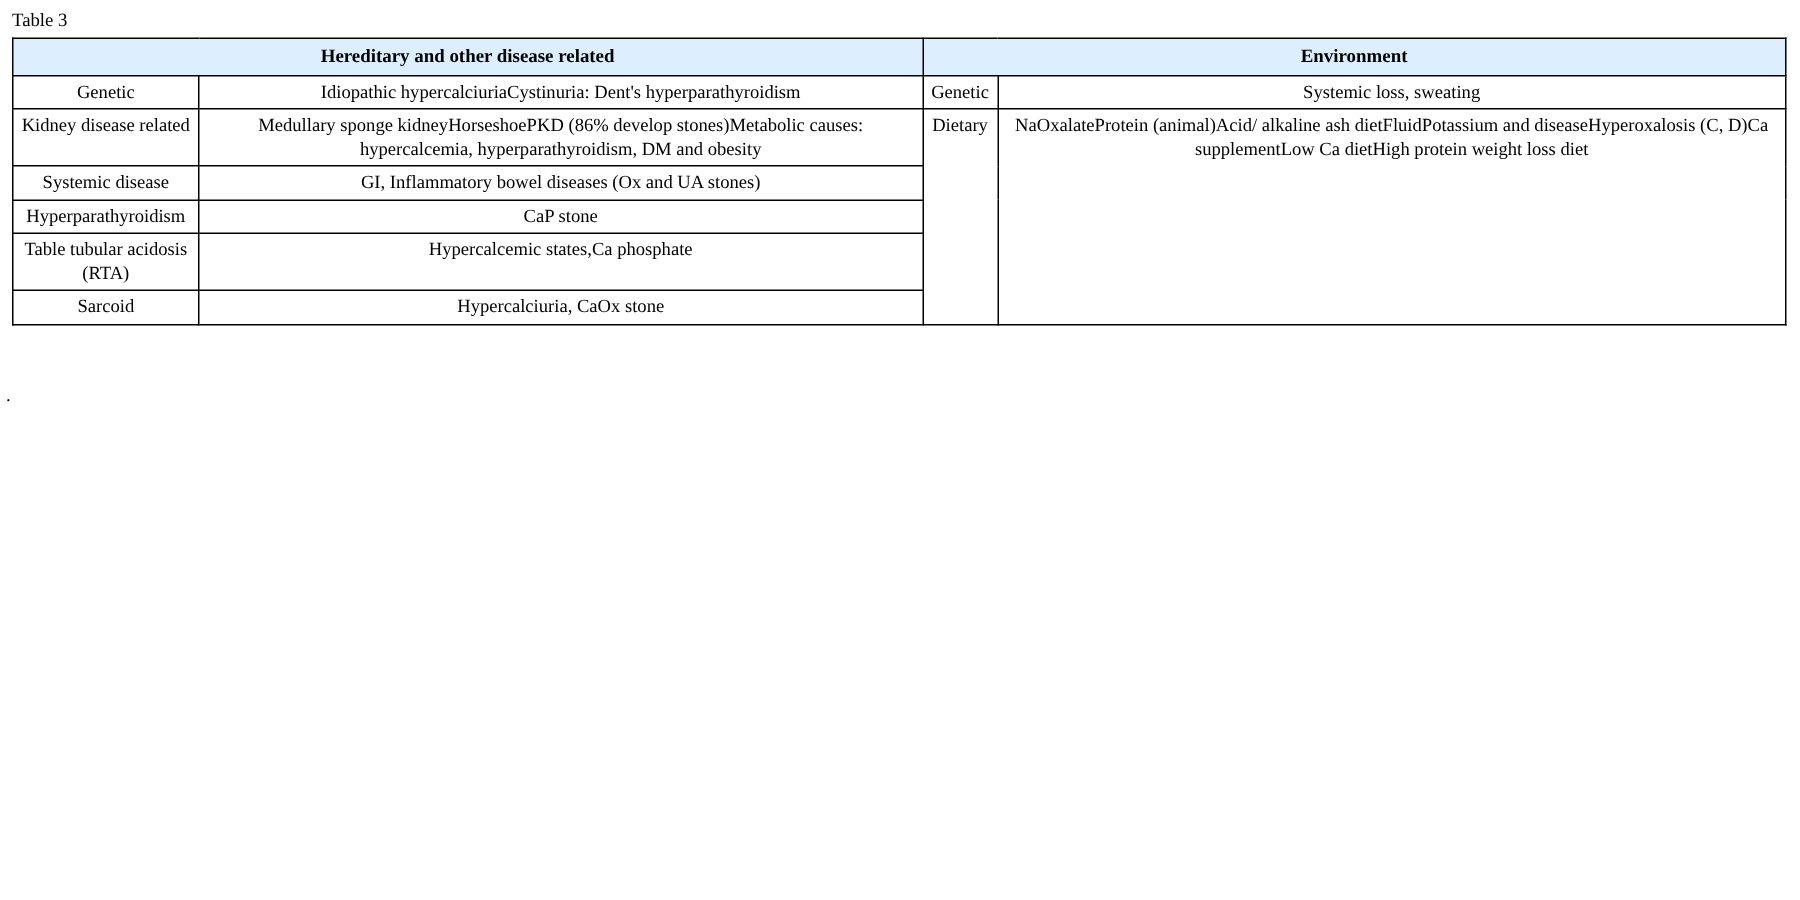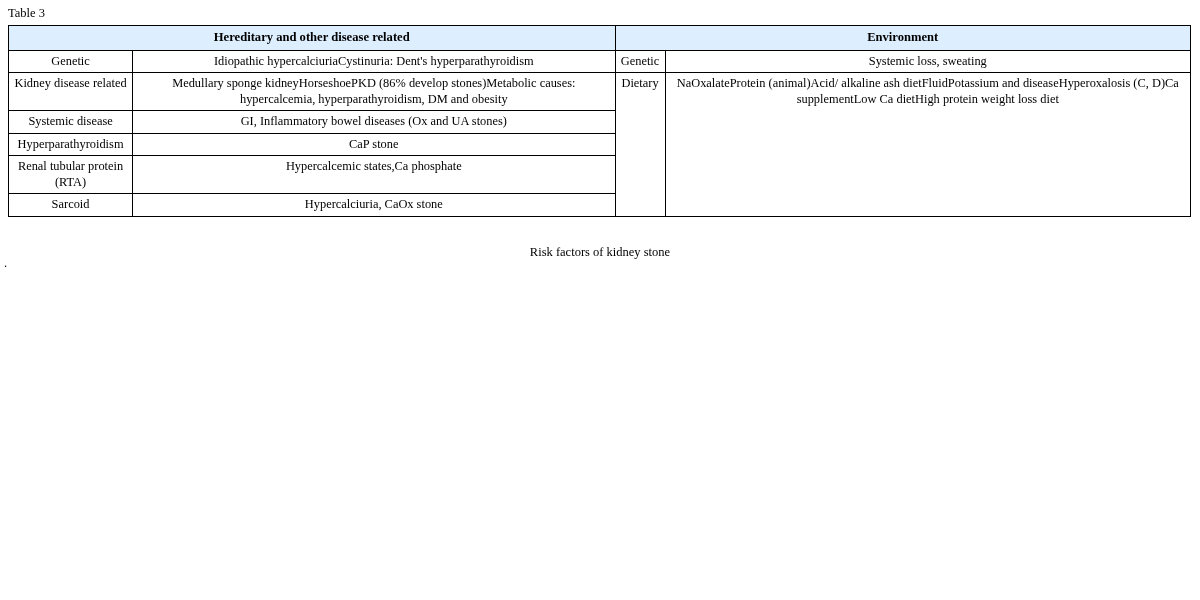--- a/index.html
+++ b/index.html
@@ -116,27 +116,26 @@
         </tr>
         <tr>
           <td>Systemic disease</td>
           <td>GI, Inflammatory bowel diseases (Ox and UA stones)</td>
         </tr>
         <tr>
           <td>Hyperparathyroidism</td>
           <td>CaP stone</td>
         </tr>
         <tr>
-          <td>Renal tubular protein (RTA)</td>
+          <td>Table tubular acidosis (RTA)</td>
           <td>Hypercalcemic states,Ca phosphate</td>
         </tr>
         <tr>
           <td>Sarcoid</td>
           <td>Hypercalciuria, CaOx stone</td>
         </tr>
       </tbody>
     </table>
   </div>
 
-  <div class="caption">Risk factors of kidney stone</div>
   <div class="dot">.</div>
 
 </div>
 
 </body></html>

